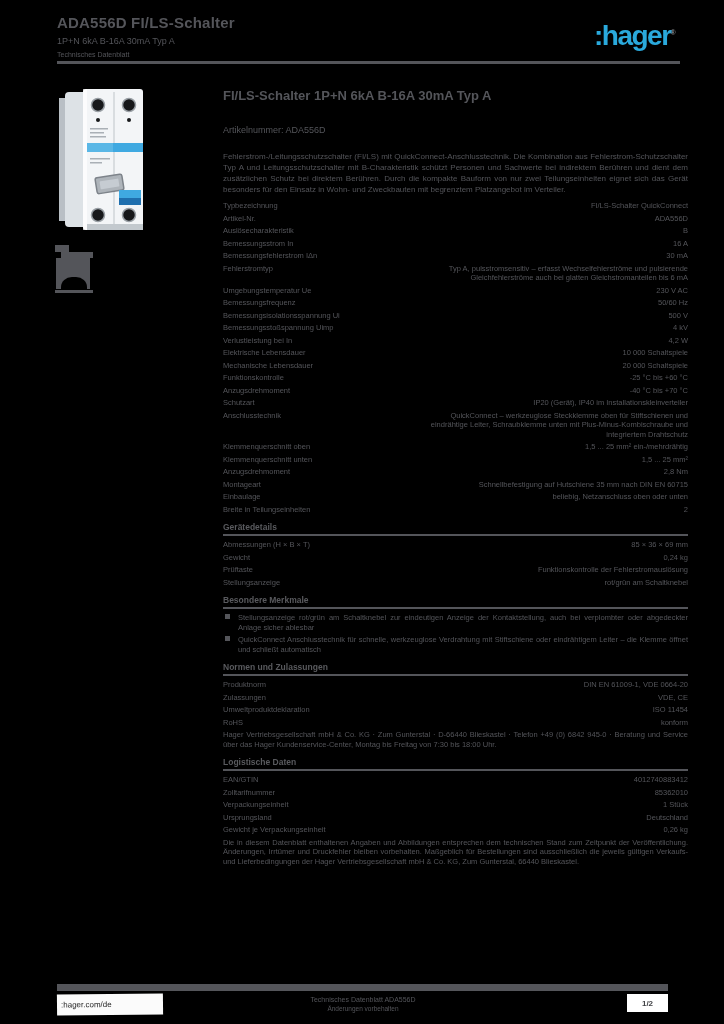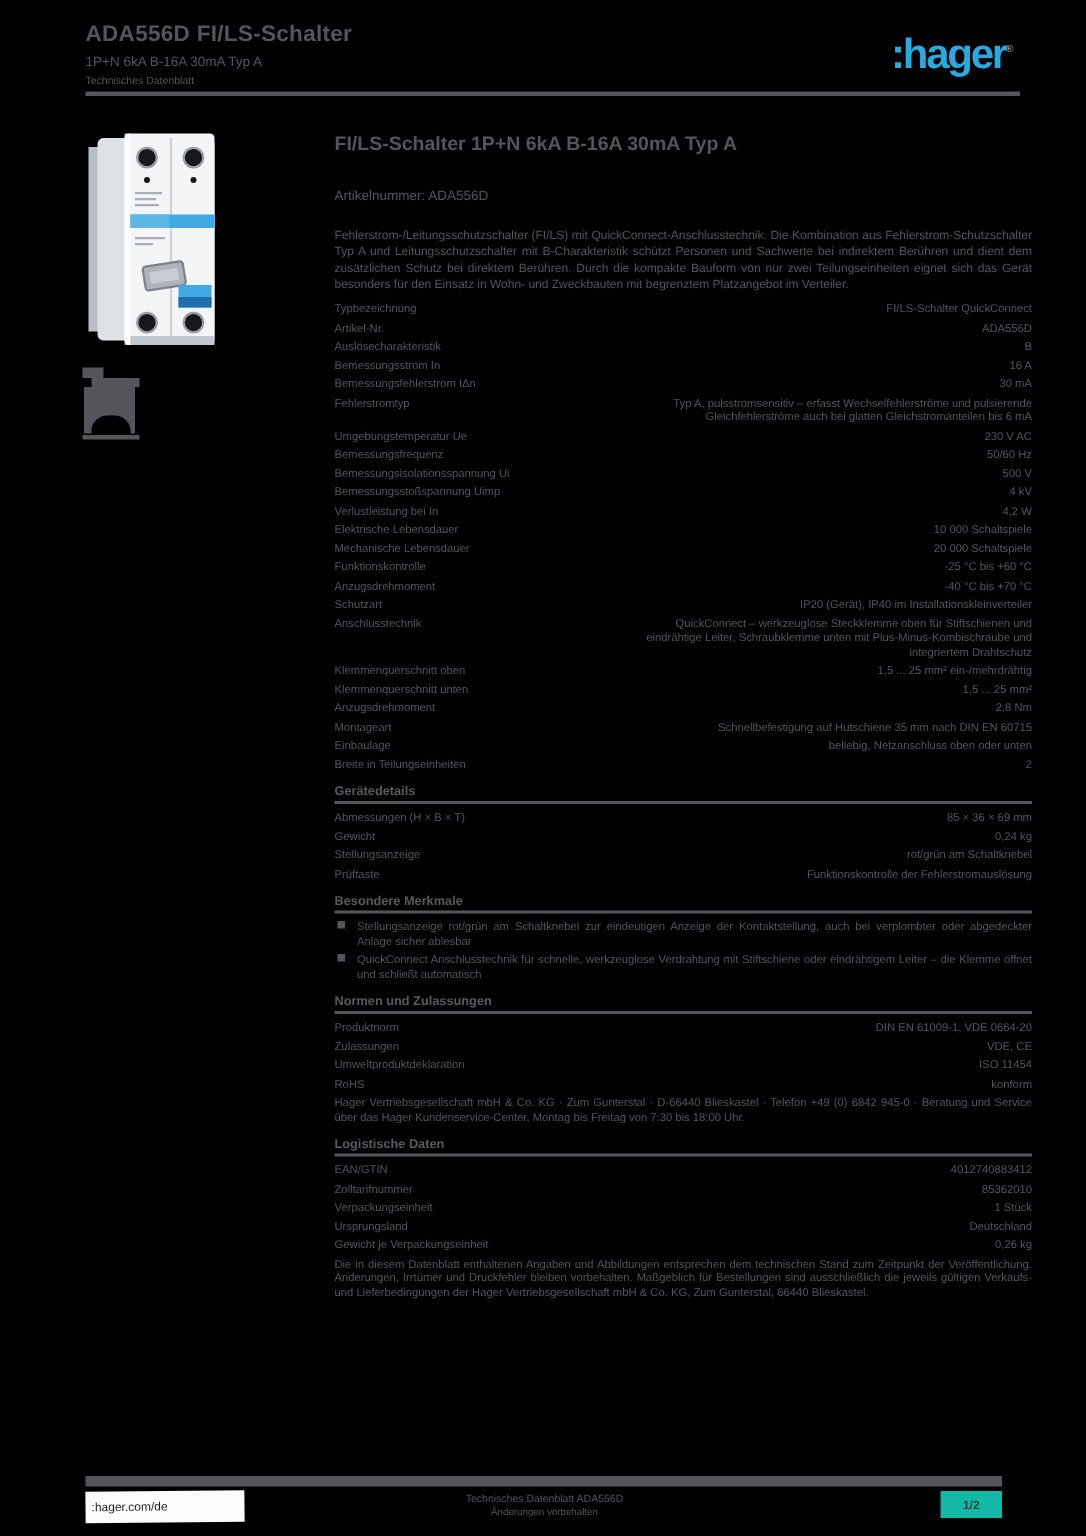--- a/index.html
+++ b/index.html
@@ -44,21 +44,21 @@
   ul.bullets li .bul{position:absolute;left:2px;top:1px;width:5px;height:5px;background:#54555A;}
 
   
   .ft-bar{position:absolute;left:57px;top:984px;width:611px;height:7px;background:#54555A;}
   .ft-site{position:absolute;left:57px;top:994px;width:106px;height:21px;background:#FBFBFB;
            display:flex;align-items:center;padding-left:4px;box-sizing:border-box;
            font-size:8px;color:#1E1E1E;transform:rotate(-.6deg);}
   .ft-center{position:absolute;left:268px;top:996px;width:190px;text-align:center;
              font-size:7px;line-height:8.5px;color:#54555A;}
   .ft-center .l2{font-size:6.5px;}
-  .ft-page{position:absolute;left:627px;top:994px;width:41px;height:18px;background:#14b8a6;
+  .ft-page{position:absolute;left:627px;top:994px;width:41px;height:18px;background:#ffffff;
            display:flex;align-items:center;justify-content:center;
            font-size:8px;font-weight:bold;color:#3E3F43;}
 </style>
 </head>
 <body>
 
 <div id="page">
 
   <div class="hdr-ref1">ADA556D FI/LS-Schalter</div>
   <div class="hdr-ref2">1P+N 6kA B-16A 30mA Typ A</div>
@@ -205,26 +205,26 @@
         <div class="sec-title">Gerätedetails</div>
         <div class="row">
           <div class="lab">Abmessungen (H × B × T)</div>
           <div class="val">85 × 36 × 69 mm</div>
         </div>
         <div class="row">
           <div class="lab">Gewicht</div>
           <div class="val">0,24 kg</div>
         </div>
         <div class="row">
+          <div class="lab">Prüftaste</div>
+          <div class="val">Funktionskontrolle der Fehlerstromauslösung</div>
+        </div>
+        <div class="row">
           <div class="lab">Stellungsanzeige</div>
           <div class="val">rot/grün am Schaltknebel</div>
-        </div>
-        <div class="row">
-          <div class="lab">Prüftaste</div>
-          <div class="val">Funktionskontrolle der Fehlerstromauslösung</div>
         </div>
         <div class="sec-title">Besondere Merkmale</div>
         <ul class="bullets">
           <li><span class="bul"></span>Stellungsanzeige rot/grün am Schaltknebel zur eindeutigen Anzeige der Kontaktstellung, auch bei verplombter oder abgedeckter Anlage sicher ablesbar</li>
           <li><span class="bul"></span>QuickConnect Anschlusstechnik für schnelle, werkzeuglose Verdrahtung mit Stiftschiene oder eindrähtigem Leiter – die Klemme öffnet und schließt automatisch</li>
         </ul>
         <div class="sec-title">Normen und Zulassungen</div>
         <div class="row">
           <div class="lab">Produktnorm</div>
           <div class="val">DIN EN 61009-1, VDE 0664-20</div>

